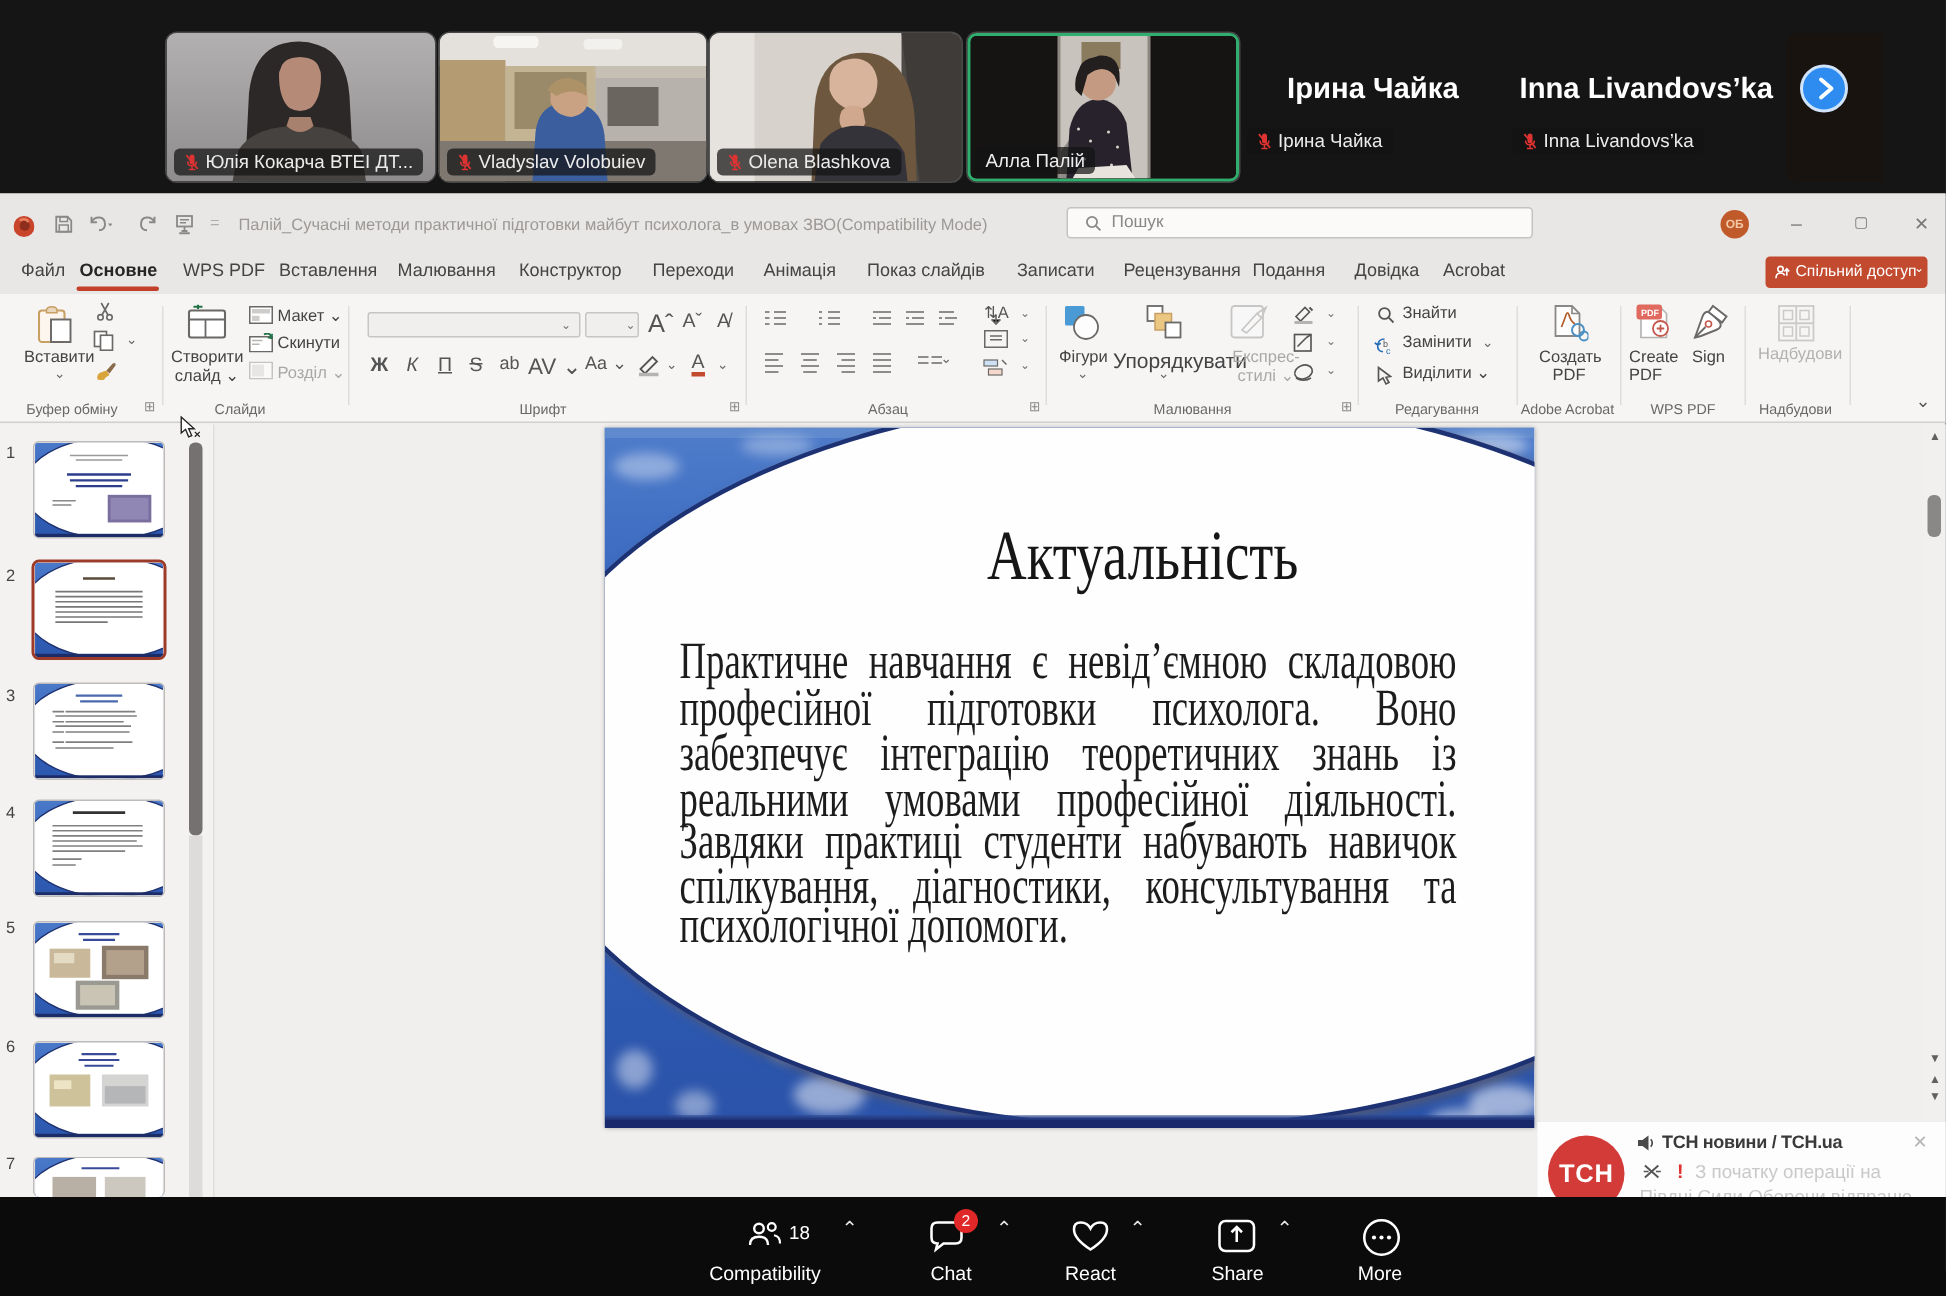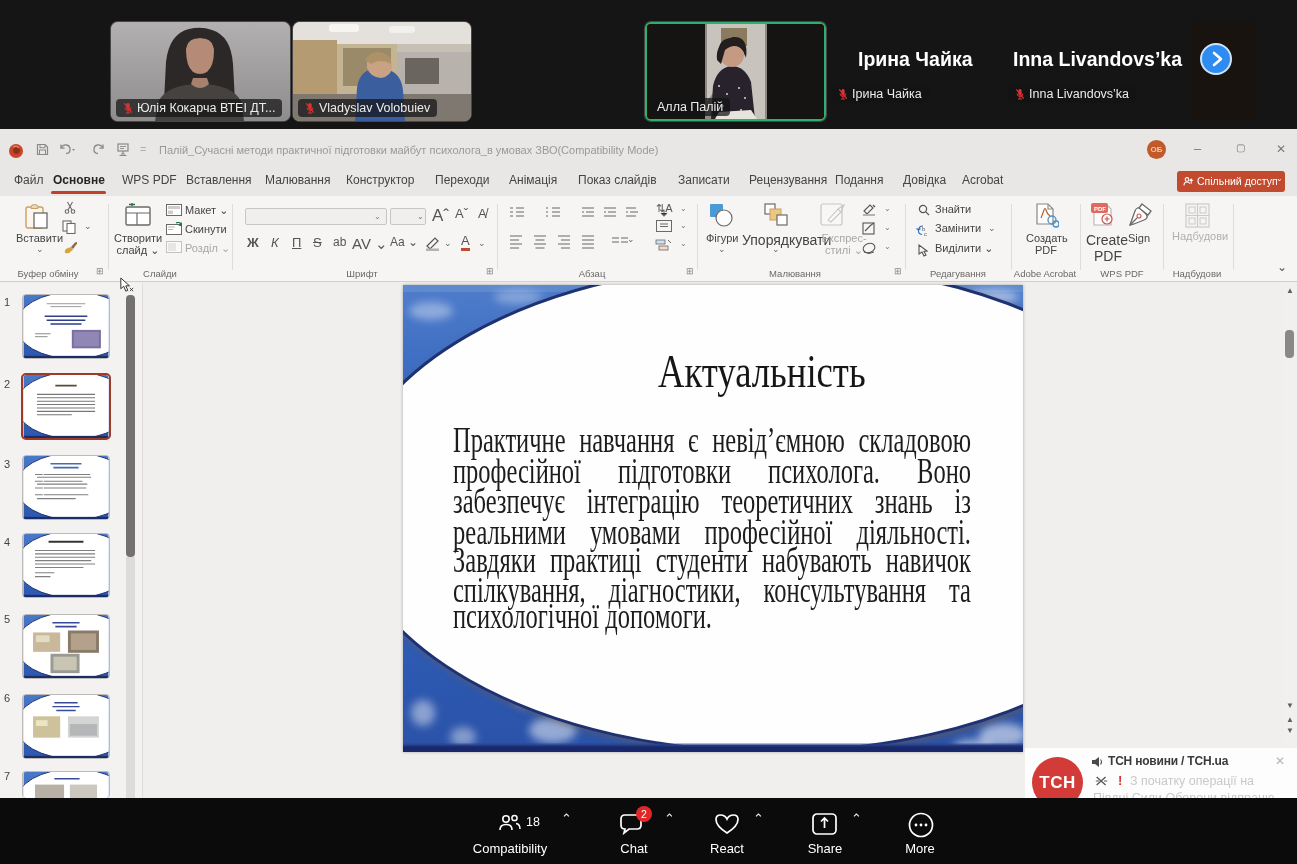--- a/index.html
+++ b/index.html
@@ -76,20 +76,37 @@
       <path d="M74 40 Q80 30 88 31 Q98 32 99 44 Q99 54 88 56 Q77 55 74 46 Z" fill="#c9a183"></path>
       <path d="M72 38 Q80 26 92 32 Q99 34 98 42 Q88 36 78 42 Z" fill="#ad9267"></path>
     </svg>
     <div class="vlabel" style="left:5px;"><svg class="micoff" viewBox="0 0 12 14">
             <path d="M4 3.2 Q4 1 6 1 Q8 1 8 3.2 L8 7 Q8 9 6 9 Q4 9 4 7 Z" fill="#d33"></path>
             <path d="M2.5 6.5 Q2.5 10 6 10 Q9.5 10 9.5 6.5 M6 10 L6 13 M3.5 13 L8.5 13" stroke="#d33" stroke-width="1.2" fill="none"></path>
             <path d="M1.5 1.5 L10.5 12.5" stroke="#d33" stroke-width="1.4"></path>
           </svg>Vladyslav Volobuiev</div>
   </div>
 
+  <div class="vtile" style="left:473px;width:168px;">
+    <svg width="168" height="99" viewBox="0 0 168 99">
+      <rect width="168" height="99" fill="#d7d2cc"></rect>
+      <rect width="30" height="99" fill="#e6e3df"></rect>
+      <rect x="128" y="0" width="40" height="99" fill="#4e4a46"></rect>
+      <path d="M128 0 L168 0 L168 99 L140 99 Z" fill="#3f3b38"></path>
+      <path d="M68 99 L70 50 Q72 20 94 14 Q114 10 126 24 Q136 36 137 60 L138 99 Z" fill="#6e573f"></path>
+      <path d="M80 30 Q82 18 96 17 Q110 17 112 32 Q112 48 98 52 Q84 50 80 38 Z" fill="#d8b49c"></path>
+      <path d="M88 52 Q84 62 92 66 Q100 68 104 60 L102 50 Q94 46 88 52 Z" fill="#cfa88e"></path>
+      <path d="M70 99 L74 74 Q84 60 102 62 Q122 64 130 80 L132 99 Z" fill="#35333a"></path>
+    </svg>
+    <div class="vlabel" style="left:5px;"><svg class="micoff" viewBox="0 0 12 14">
+            <path d="M4 3.2 Q4 1 6 1 Q8 1 8 3.2 L8 7 Q8 9 6 9 Q4 9 4 7 Z" fill="#d33"></path>
+            <path d="M2.5 6.5 Q2.5 10 6 10 Q9.5 10 9.5 6.5 M6 10 L6 13 M3.5 13 L8.5 13" stroke="#d33" stroke-width="1.2" fill="none"></path>
+            <path d="M1.5 1.5 L10.5 12.5" stroke="#d33" stroke-width="1.4"></path>
+          </svg>Olena Blashkova</div>
+  </div>
 
   <div class="vtile" style="left:645px;width:181px;border:2px solid #2fae6e;border-radius:6px;">
     <svg width="177" height="95" viewBox="0 0 177 95">
       <rect width="177" height="95" fill="#161313"></rect>
       <rect x="58" y="0" width="62" height="95" fill="#8e8883"></rect>
       <rect x="60" y="0" width="58" height="95" fill="#c9c3bd"></rect>
       <rect x="74" y="4" width="26" height="18" fill="#8a7a5e"></rect>
       <path d="M60 78 Q70 60 84 58 L84 95 L60 95 Z" fill="#8f8a85"></path>
       <path d="M64 95 L66 62 Q70 44 84 42 Q98 42 104 58 L108 95 Z" fill="#27222b"></path>
       <circle cx="85" cy="31" r="12" fill="#c49a82"></circle>
@@ -149,20 +166,27 @@
           <path d="M11 5 Q9 1.5 5.5 2 Q2 2.5 2 6.5 Q2 10.5 6 10.5" stroke="#8b8987" stroke-width="1.3" fill="none"></path>
           <path d="M11 1.5 L11 5.2 L7.4 5.2" fill="none" stroke="#8b8987" stroke-width="1.3"></path>
         </svg>
     <svg class="abs" style="left:116px;top:13px;" width="14" height="15" viewBox="0 0 14 15">
           <rect x="2" y="2" width="10" height="7" fill="none" stroke="#8b8987" stroke-width="1.2"></rect>
           <path d="M7 9 L7 12 M3.5 13.5 L10.5 13.5 M5 12 L9 12" stroke="#8b8987" stroke-width="1.2" fill="none"></path>
           <path d="M4 4.5 L10 4.5 M4 6.5 L8 6.5" stroke="#8b8987" stroke-width="0.9"></path>
         </svg>
     <div class="abs" style="left:140px;top:14px;color:#b0aeac;font-size:11px;">=</div>
     <div class="abs" style="left:159px;top:15px;color:#9b9895;font-size:11px;white-space:nowrap;width:500px;overflow:hidden;">Палій_Сучасні методи практичної підготовки майбут психолога_в умовах ЗВО(Compatibility Mode)  -  PowerP...</div>
+    <div class="abs" style="left:711px;top:9px;width:311px;height:21px;background:#fbfaf9;border:1px solid #c5c3c1;border-radius:3px;">
+      <svg class="abs" style="left:11px;top:4px;" width="12" height="12" viewBox="0 0 12 12">
+            <circle cx="5" cy="5" r="3.4" fill="none" stroke="#8a8886" stroke-width="1.2"></circle>
+            <path d="M7.6 7.6 L10.6 10.6" stroke="#8a8886" stroke-width="1.2"></path>
+          </svg>
+      <div class="abs" style="left:29px;top:3px;font-size:11.5px;color:#8a8886;">Пошук</div>
+    </div>
     <div class="abs" style="left:1147px;top:11px;width:19px;height:19px;border-radius:50%;background:#c15a2a;color:#f3c9a8;font-size:8px;text-align:center;line-height:19px;font-weight:bold;">ОБ</div>
     <div class="abs" style="left:1194px;top:12px;color:#7b7977;font-size:13px;">–</div>
     <div class="abs" style="left:1236px;top:13px;color:#7b7977;font-size:10px;">▢</div>
     <div class="abs" style="left:1276px;top:13px;color:#7b7977;font-size:12px;">✕</div>
   </div>
   <div id="tabsrow">
     <div class="tab" style="left:14px;">Файл</div>
     <div class="tab" style="left:53px;font-weight:bold;color:#262524;">Основне</div>
     <div class="abs" style="left:51px;top:21px;width:55px;height:3px;background:#c2402a;border-radius:2px;"></div>
     <div class="tab" style="left:122px;">WPS PDF</div>
@@ -370,21 +394,21 @@
     <div class="glabel" style="left:985px;">Adobe Acrobat</div>
     <div class="gsep" style="left:1080px;"></div>
     
     <svg class="abs" style="left:1090px;top:6px;" width="26" height="26" viewBox="0 0 26 26">
           <path d="M4 3 H17 L21 7 V23 H4 Z" fill="#fff" stroke="#b5b3b1" stroke-width="1.1"></path>
           <rect x="1" y="1" width="17" height="10" rx="2" fill="#e06a60"></rect>
           <text x="4" y="8.5" font-size="6" fill="#fff" font-weight="bold">PDF</text>
           <circle cx="17" cy="17" r="5" fill="#fff" stroke="#c4574e" stroke-width="1.2"></circle>
           <path d="M17 14.5 V19.5 M14.5 17 H19.5" stroke="#c4574e" stroke-width="1.2"></path>
         </svg>
-    <div class="abs" style="left:1086px;top:36px;font-size:14px;color:#444;text-align:right;width:36px;">Create<br>PDF</div>
+    <div class="abs" style="left:1086px;top:36px;font-size:11px;color:#444;text-align:left;width:36px;">Create<br>PDF</div>
     <svg class="abs" style="left:1126px;top:5px;" width="28" height="28" viewBox="0 0 28 28">
           <path d="M4 24 L9 10 Q11 5 15 8 L20 13 Q23 17 18 19 L8 23 Z" fill="#fff" stroke="#6b6967" stroke-width="1.3"></path>
           <path d="M4 24 L11 17" stroke="#6b6967" stroke-width="1.2"></path>
           <circle cx="13" cy="15" r="2" fill="none" stroke="#c4574e" stroke-width="1.1"></circle>
           <path d="M16 3 L25 10 L22 14 L13 7 Z" fill="#fff" stroke="#6b6967" stroke-width="1.3"></path>
         </svg>
     <div class="abs" style="left:1128px;top:36px;font-size:11px;color:#444;">Sign</div>
     <div class="glabel" style="left:1062px;">WPS PDF</div>
     <div class="gsep" style="left:1163px;"></div>
     

